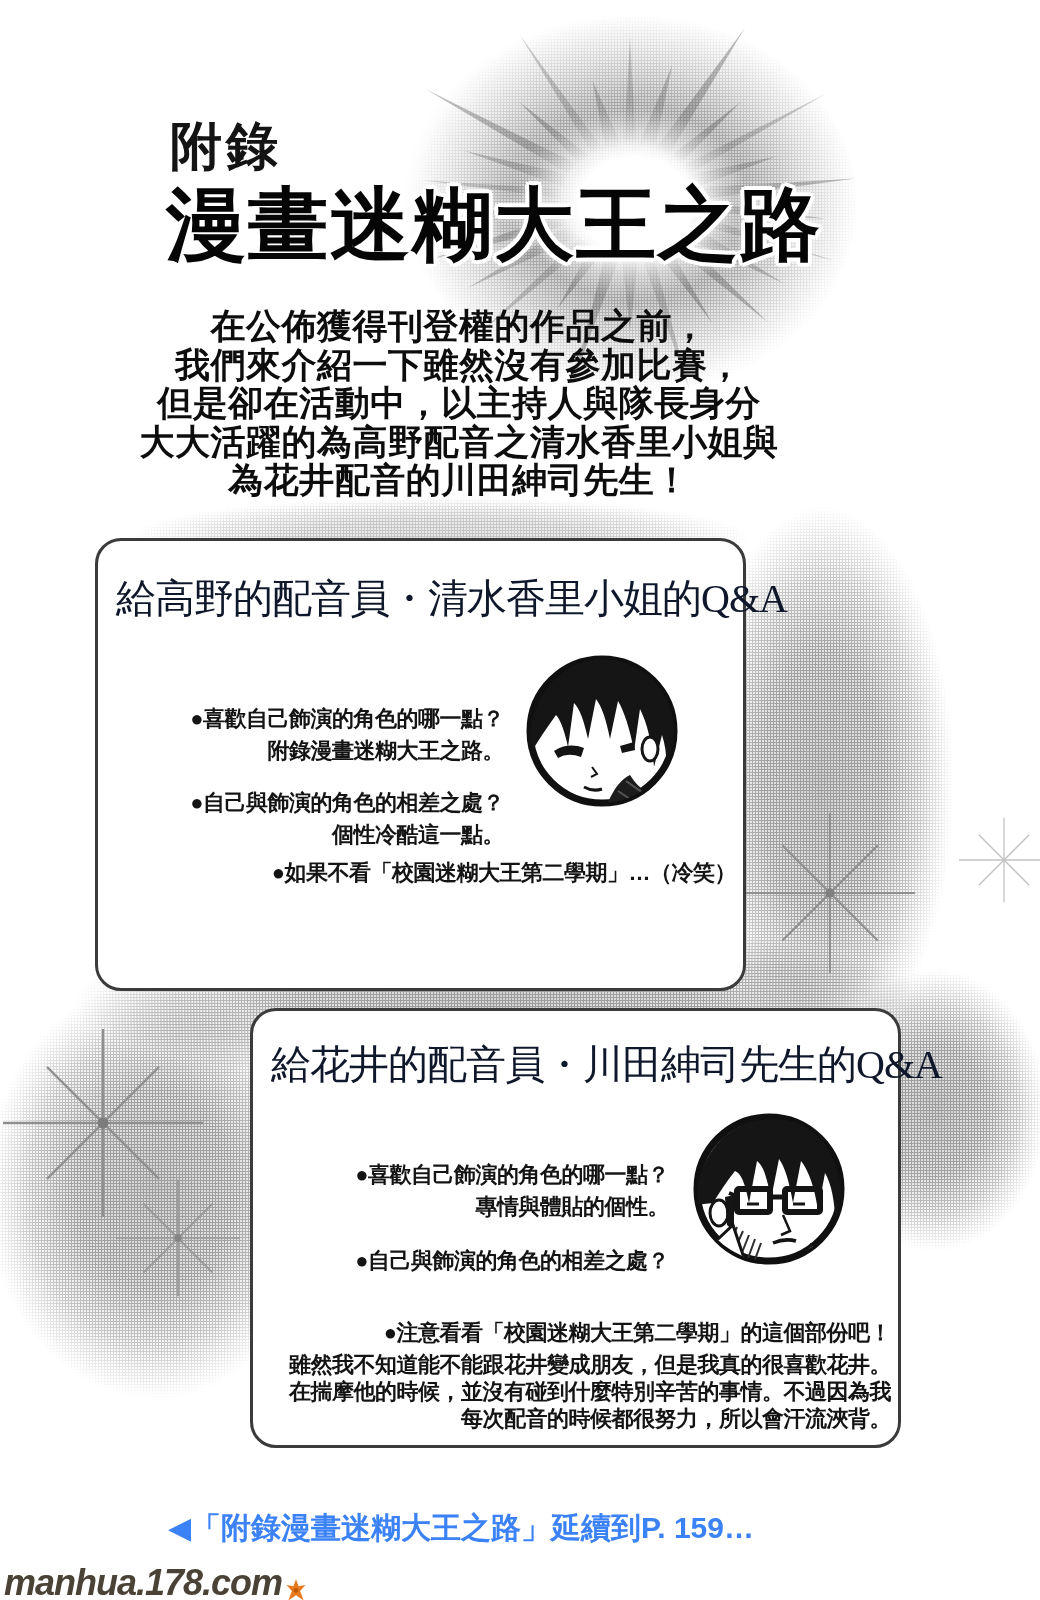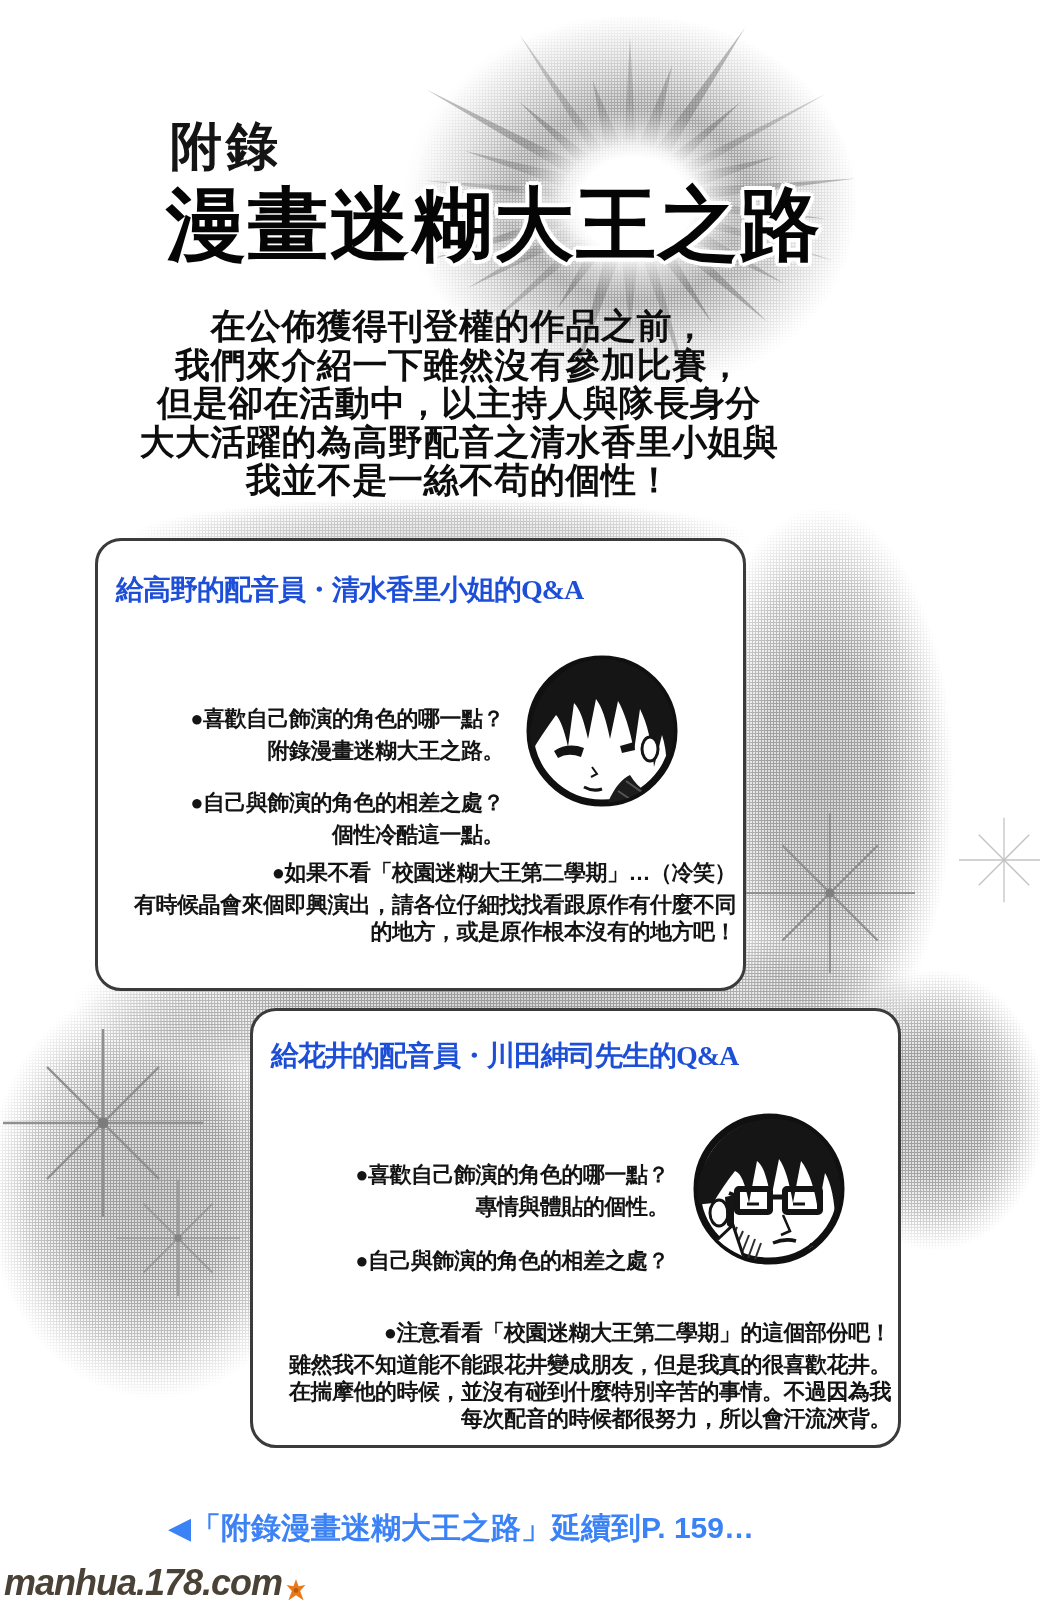--- a/index.html
+++ b/index.html
@@ -55,21 +55,21 @@
   }
   
   .qa-box{
     position:absolute; background:#fff; border:3px solid #3b3b3b; border-radius:26px; z-index:3;
   }
   .qa-box.box1{left:95px;  top:538px;  width:645px; height:447px;}
   .qa-box.box2{left:250px; top:1008px; width:645px; height:434px;}
   .qa-box h2{
     position:absolute; left:18px; margin:0; white-space:nowrap;
     font-family:"Liberation Serif","DejaVu Serif",serif;
-    font-size:28px; font-weight:700; letter-spacing:-1px; color:#1d4ed8;
+    font-size:40px; font-weight:400; letter-spacing:-1px; color:#0f172a;
   }
   .box1 h2{top:30px;} .box2 h2{top:26px;}
   .portrait{position:absolute;}
   .box1 .portrait{left:424px; top:110px; width:160px; height:160px;}
   .box2 .portrait{left:436px; top:98px;  width:160px; height:160px;}
   .qa-item{position:absolute; left:16px; width:622px;text-align:right;}
   .qa-item .q{font-size:22px; font-weight:700; line-height:27px; letter-spacing:-0.5px; margin:0 0 5px 0;}
   .qa-item .a{font-size:22px; font-weight:700; line-height:27px; letter-spacing:-0.5px;}
   .box1 .i0{top:164px; width:390px;}
   .box1 .i1{top:248px; width:390px;}
@@ -177,21 +177,21 @@
   </svg>
 
   <div class="appendix-label">附錄</div>
   <h1 class="main-title">漫畫迷糊大王之路</h1>
 
   <div class="intro">
     <div>在公佈獲得刊登權的作品之前，</div>
     <div>我們來介紹一下雖然沒有參加比賽，</div>
     <div>但是卻在活動中，以主持人與隊長身分</div>
     <div>大大活躍的為高野配音之清水香里小姐與</div>
-    <div>我並不是一絲不苟的個性！</div>
+    <div>為花井配音的川田紳司先生！</div>
   </div>
 
   <section class="qa-box box1">
     <h2>給高野的配音員・清水香里小姐的Q&amp;A</h2>
 
     <div class="portrait">
       <svg viewBox="0 0 160 160" width="160" height="160" aria-hidden="true">
         <defs>
             <clipPath id="pc1">
               <circle cx="80" cy="80" r="72"></circle>
@@ -214,21 +214,20 @@
     <div class="qa-item i0">
       <div class="q">●喜歡自己飾演的角色的哪一點？</div>
       <div class="a">附錄漫畫迷糊大王之路。</div>
     </div>
     <div class="qa-item i1">
       <div class="q">●自己與飾演的角色的相差之處？</div>
       <div class="a">個性冷酷這一點。</div>
     </div>
     <div class="qa-item i2">
       <div class="q">●如果不看「校園迷糊大王第二學期」…（冷笑）</div>
-      <div class="a">有時候晶會來個即興演出，請各位仔細找找看跟原作有什麼不同的地方，或是原作根本沒有的地方吧！</div>
     </div>
   </section>
 
   <section class="qa-box box2">
     <h2>給花井的配音員・川田紳司先生的Q&amp;A</h2>
 
     <div class="portrait">
       <svg viewBox="0 0 160 160" width="160" height="160" aria-hidden="true">
         <defs>
             <clipPath id="pc2">

